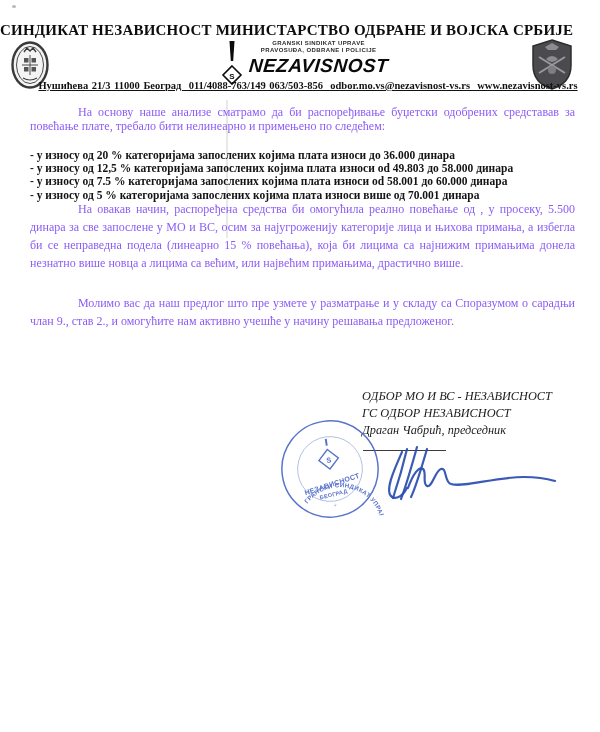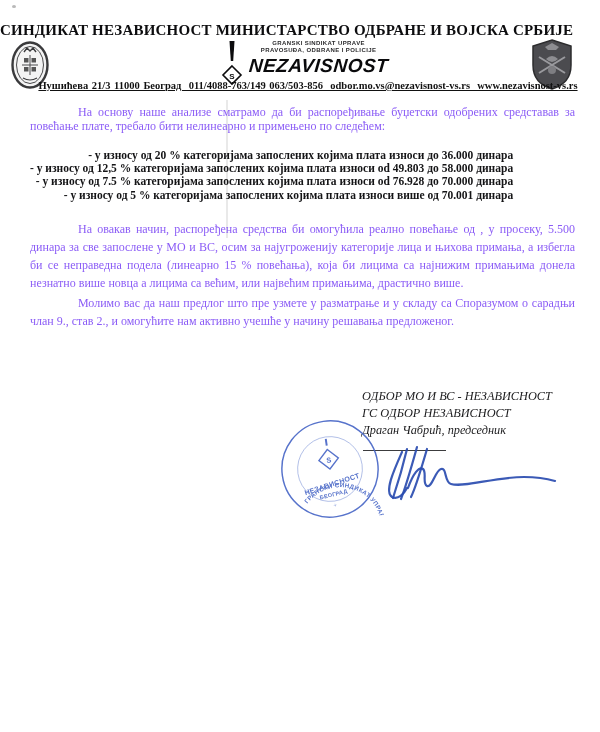--- a/index.html
+++ b/index.html
@@ -25,24 +25,24 @@
     font-family:"Liberation Sans",sans-serif;font-style:italic;font-weight:900;
     font-size:19px;letter-spacing:.5px;transform:skewX(-5deg);color:#0a0a0c;line-height:22px;margin-top:1px;
   }
   .contact-line{
     position:absolute;top:80px;left:0;width:100%;text-align:center;white-space:nowrap;
     font-size:10.5px;font-weight:bold;text-decoration:underline;word-spacing:1px;color:#111;padding-left:8px;
   }
   
   .para{position:absolute;left:30px;width:545px;margin:0;font-size:12px;text-align:justify;text-indent:48px;color:#8b5cf6;}
   .p1{top:106px;line-height:13.5px;}
-  .p2{top:220px;line-height:18px;}
+  .p2{top:200px;line-height:18px;}
   .p3{top:294px;line-height:18px;}
   .bullets{position:absolute;left:30px;top:149px;font-weight:bold;font-size:11.5px;line-height:13.2px;color:#141416;}
-  .bullet{white-space:nowrap;text-align:right;}
+  .bullet{white-space:nowrap;}
   
   .place-date{position:absolute;left:30px;top:361px;font-size:12px;line-height:13.5px;}
   .sig-block{position:absolute;left:362px;top:388px;font-size:12.3px;line-height:17px;font-style:italic;}
   .sig-line{position:absolute;left:363px;top:450px;width:83px;height:1.2px;background:#3c3c3e;}
   .stamp-svg{position:absolute;left:277px;top:416px;transform:rotate(-8deg);opacity:.88;}
   .stamp-stroke{stroke:var(--stamp,#4060c4);fill:none;}
   .stamp-fill{fill:var(--stamp,#4060c4);}
   .ring-text{font-family:"Liberation Sans",sans-serif;font-size:6.2px;font-weight:bold;letter-spacing:.35px;}
   .stamp-word{font-family:"Liberation Sans",sans-serif;font-weight:bold;}
   .signature-svg{position:absolute;left:372px;top:436px;}
@@ -93,21 +93,21 @@
     <circle cx="23" cy="33" r="4" fill="#7e7e82"></circle>
   </svg>
 
   <div class="contact-line">Нушићева 21/3 11000 Београд&nbsp; 011/4088-763/149 063/503-856&nbsp; odbor.mo.vs@nezavisnost-vs.rs&nbsp; www.nezavisnost-vs.rs</div>
 
   <p class="para p1">На основу наше анализе сматрамо да би распоређивање буџетски одобрених средставав за повећање плате, требало бити нелинеарно и примењено по следећем:</p>
 
   <div class="bullets">
     <div class="bullet">- у износу од 20 % категоријама запослених којима плата износи до 36.000 динара</div>
     <div class="bullet">- у износу од 12,5 % категоријама запослених којима плата износи od 49.803 до 58.000 динара</div>
-    <div class="bullet">- у износу од 7.5 % категоријама запослених којима плата износи od 76.928 до 70.000 динара</div>
+    <div class="bullet">- у износу од 7.5 % категоријама запослених којима плата износи od 58.001 до 60.000 динара</div>
     <div class="bullet">- у износу од 5 % категоријама запослених којима плата износи више од 70.001 динара</div>
   </div>
 
   <p class="para p2">На овакав начин, распоређена средства би омогућила реално повећање од , у просеку, 5.500 динара за све запослене у МО и ВС, осим за најугроженију категорије лица и њихова примања, а избегла би се неправедна подела (линеарно 15 % повећања), која би лицима са најнижим примањима донела незнатно више новца а лицима са већим, или највећим примањима, драстично више.</p>
   <p class="para p3">Молимо вас да наш предлог што пре узмете у разматрање и у складу са Споразумом о сарадњи члан 9., став 2., и омогућите нам активно учешће у начину решавања предложеног.</p>
 
 
   <div class="sig-block">
     <div>ОДБОР МО И ВС - НЕЗАВИСНОСТ</div>
     <div>ГС ОДБОР НЕЗАВИСНОСТ</div>

